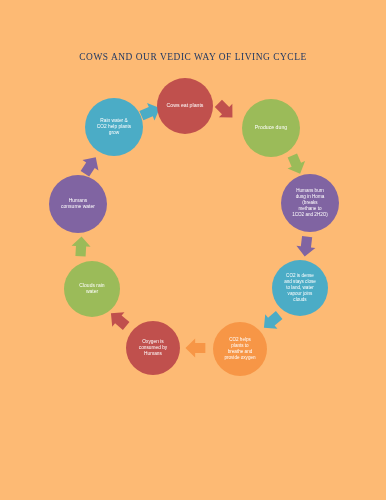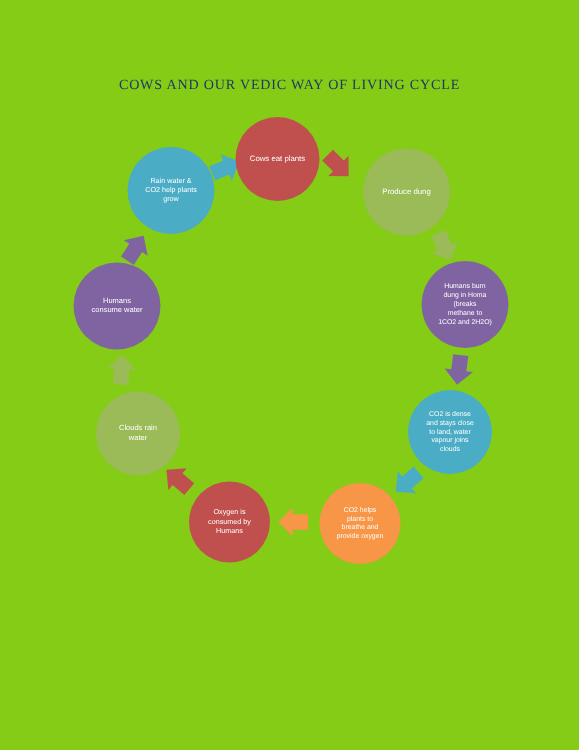--- a/index.html
+++ b/index.html
@@ -12,21 +12,21 @@
     height: 500px;
     position: relative;
     overflow: hidden;
     font-family: "Liberation Sans", sans-serif;
   }
   #page {
     position: absolute;
     left: 0; top: 0;
     width: 386px;
     height: 500px;
-    background: #84cc16;
+    background: #fdba74;
   }
   #title {
     position: absolute;
     left: 0;
     top: 52px;
     width: 386px;
     text-align: center;
     font-family: "Liberation Serif", serif;
     font-size: 9.4px;
     letter-spacing: 0.55px;

